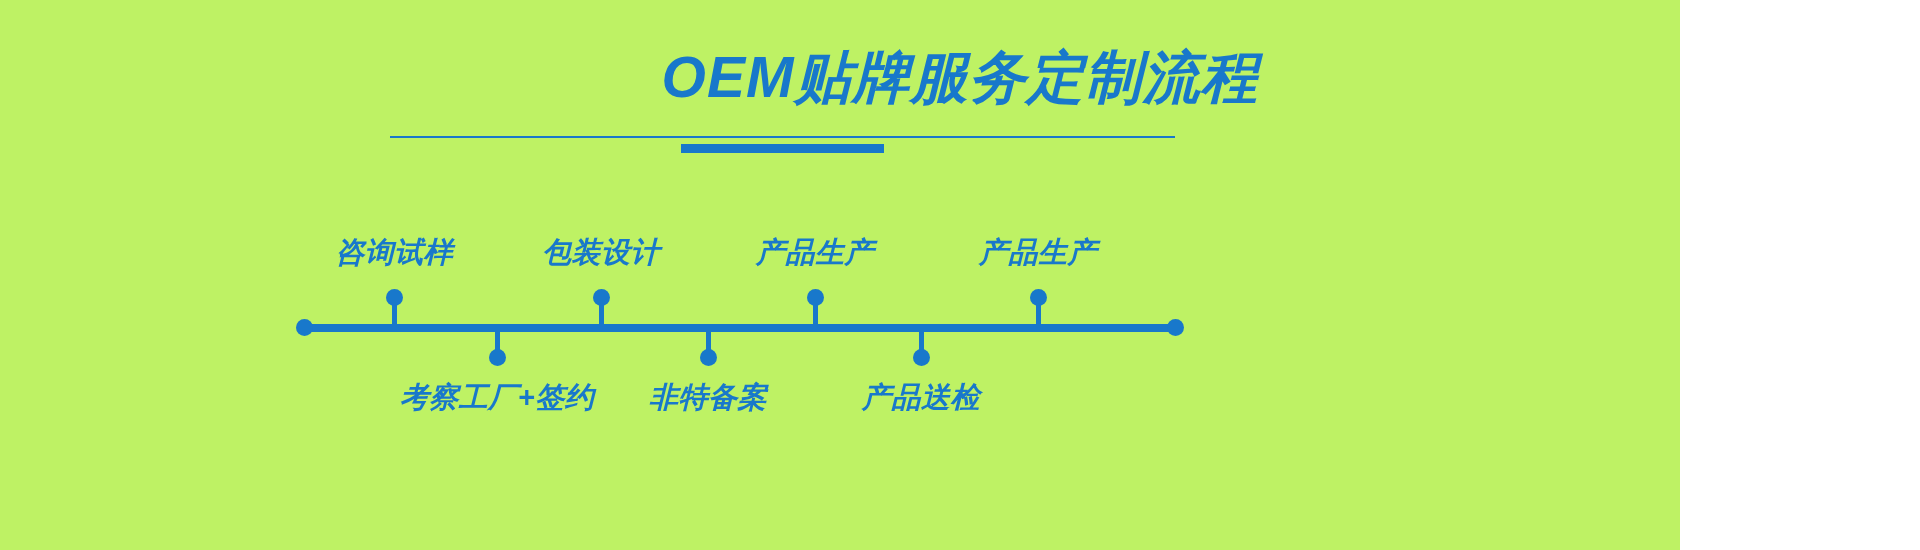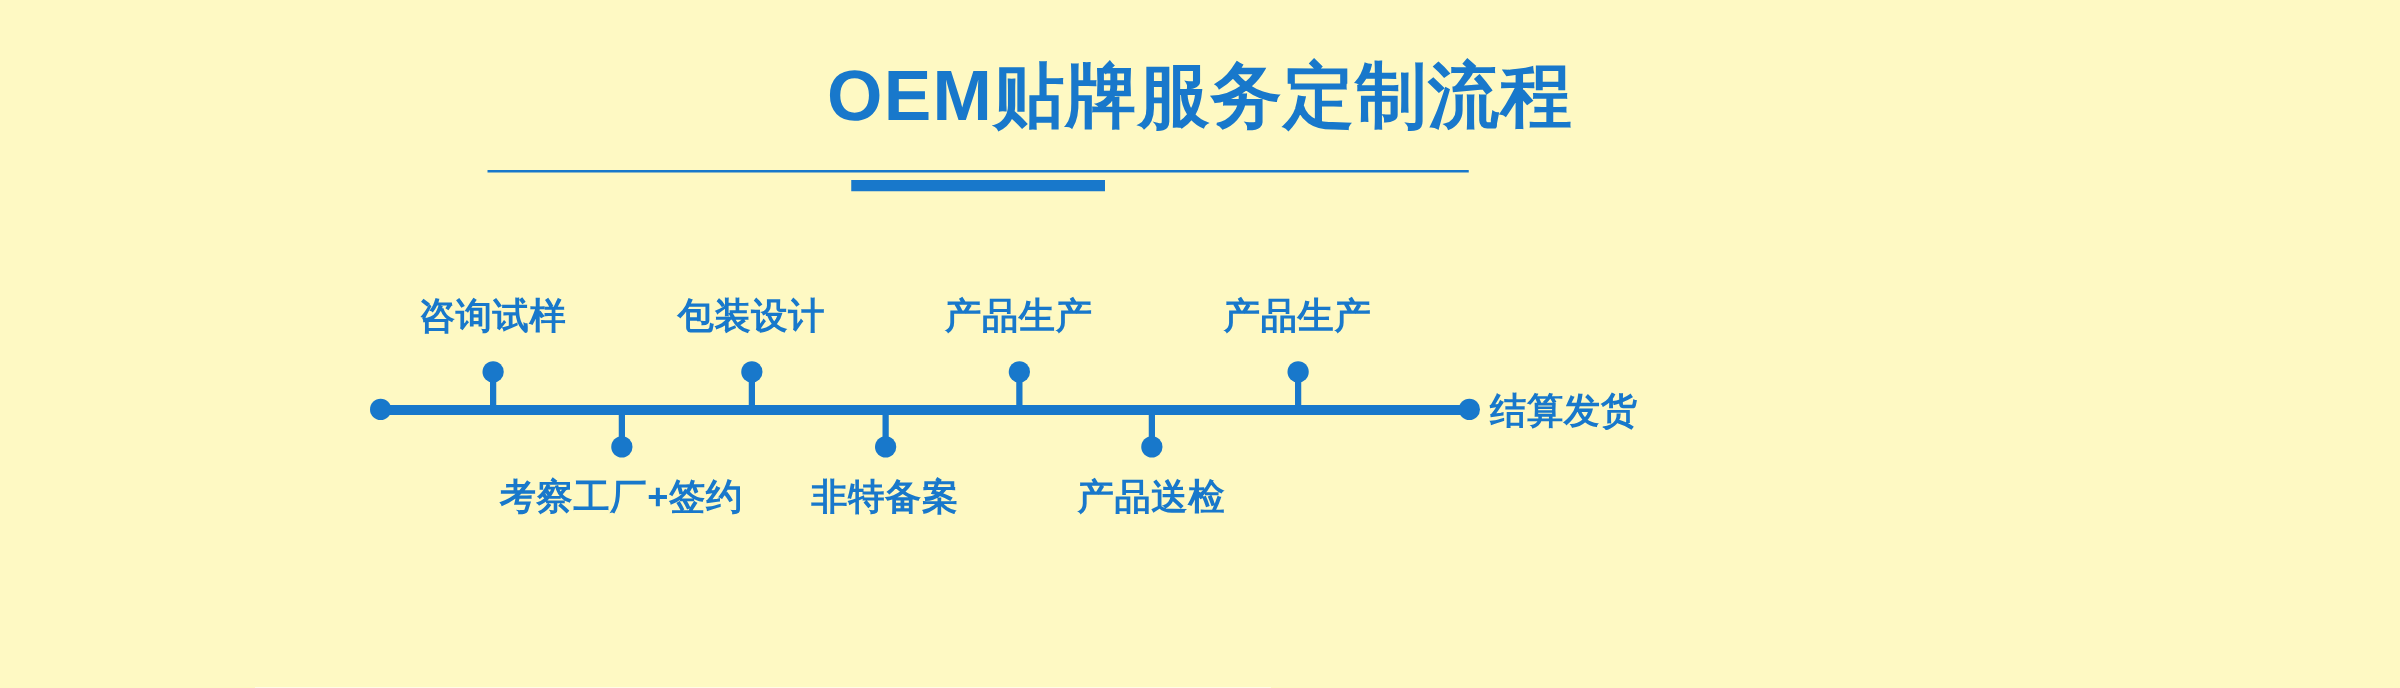--- a/index.html
+++ b/index.html
@@ -5,24 +5,25 @@
   html, body {
     margin: 0;
     padding: 0;
     background: #ffffff;
   }
   body {
     font-family: "Liberation Sans", "DejaVu Sans", sans-serif;
   }
   #page {
     position: relative;
-    width: 1920px;
+    width: 1680px;
     height: 550px;
-    background: #fef9c3;
+    background: #bef264;
     overflow: hidden;
+    font-style: italic;
   }
 
   
   .title-wrap {
     position: absolute;
     left: 0;
     top: 48px;
     width: 1920px;
     text-align: center;
   }
@@ -178,16 +179,15 @@
       <div class="dot down" style="left:700px"></div>
       <div class="node-label down" style="left:708px">非特备案</div>
     </div>
 
     <div class="node">
       <div class="stem down" style="left:919px"></div>
       <div class="dot down" style="left:913px"></div>
       <div class="node-label down" style="left:921px">产品送检</div>
     </div>
 
-    <div class="end-label">结算发货</div>
 
   </div>
 </div>
 
 </body></html>

